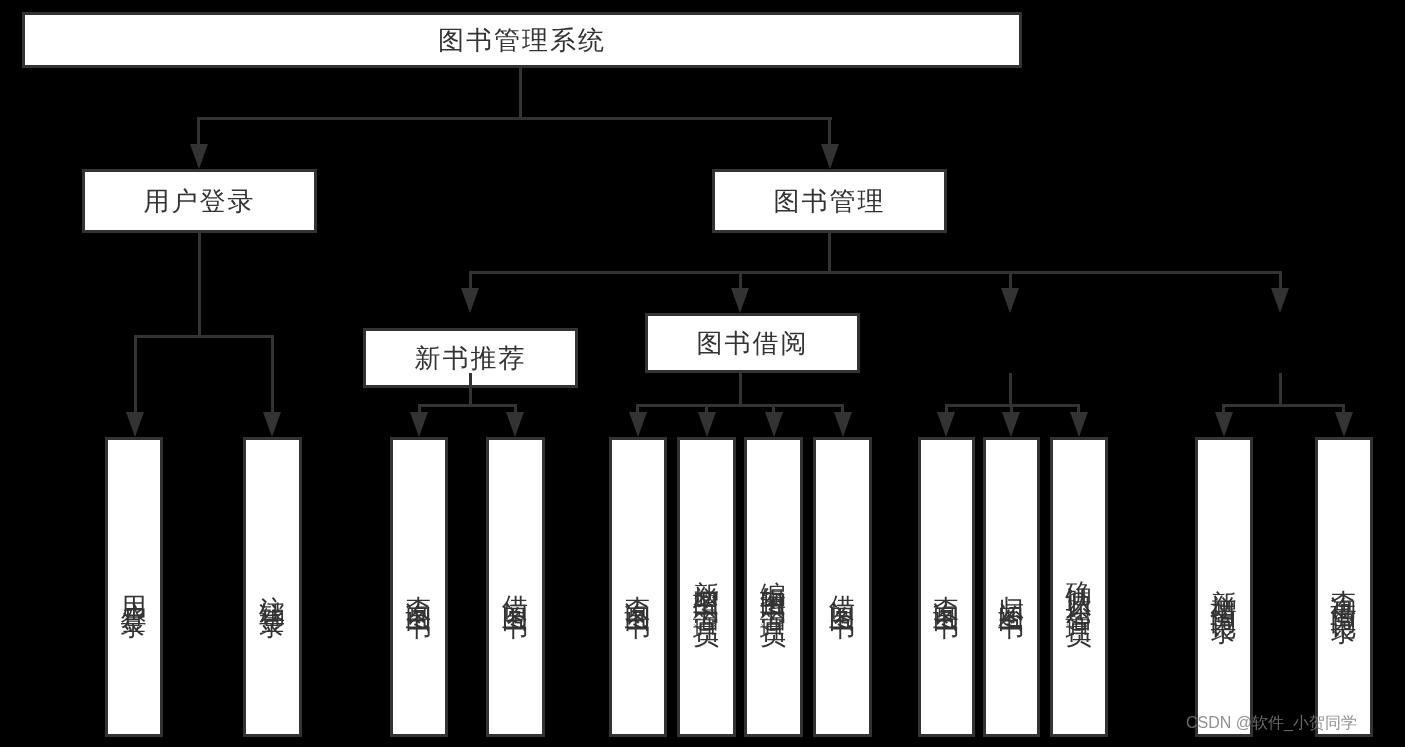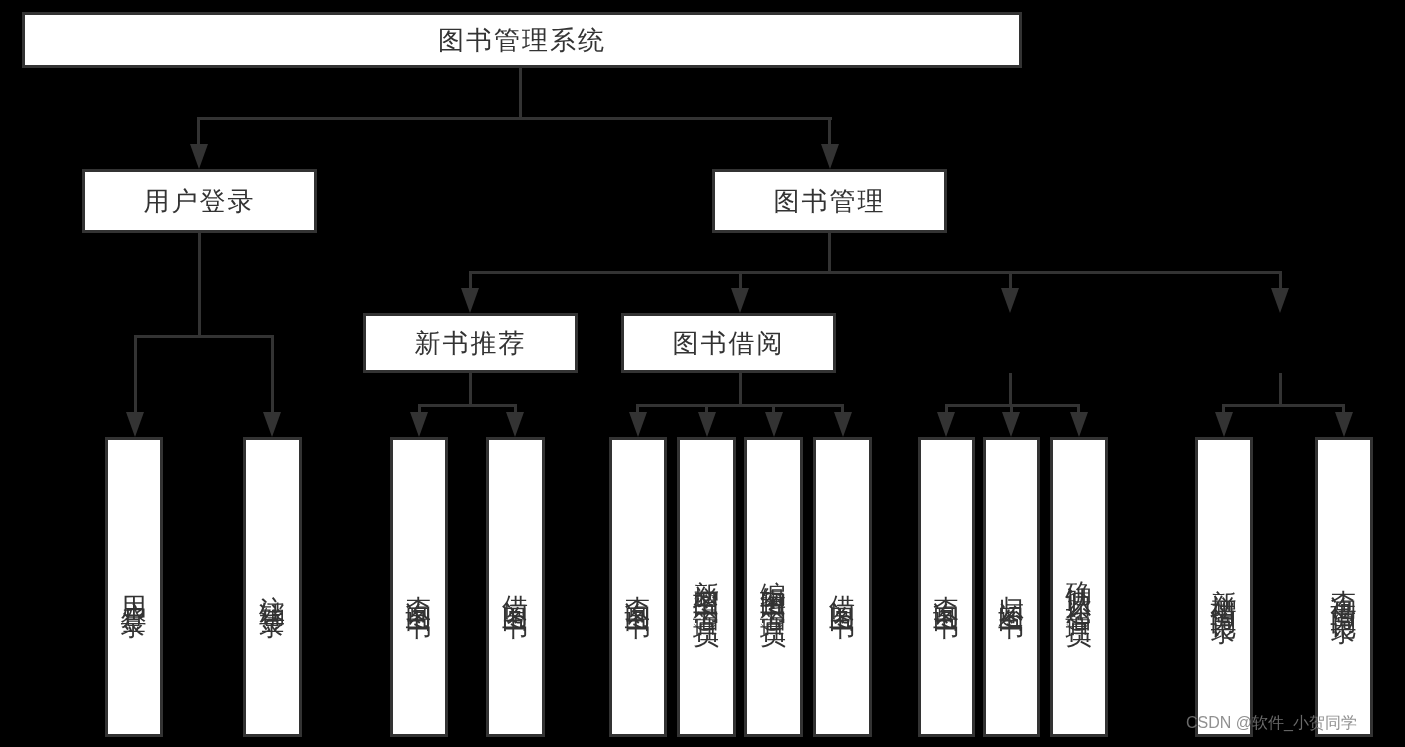--- a/index.html
+++ b/index.html
@@ -62,24 +62,24 @@
   <div class="line" style="left:469px;top:271px;width:813px;height:3px"></div>
   <div class="line" style="left:469px;top:271px;width:3px;height:19px"></div>
   <div class="line" style="left:739px;top:271px;width:3px;height:19px"></div>
   <div class="line" style="left:1009px;top:271px;width:3px;height:19px"></div>
   <div class="line" style="left:1279px;top:271px;width:3px;height:19px"></div>
   <div class="arrow" style="left:461px;top:288px"></div>
   <div class="arrow" style="left:731px;top:288px"></div>
   <div class="arrow" style="left:1001px;top:288px"></div>
   <div class="arrow" style="left:1271px;top:288px"></div>
 
-  <div class="box hbox" style="left:363px;top:313px;width:215px;height:60px">
+  <div class="box hbox" style="left:363px;top:328px;width:215px;height:60px">
     <span>新书推荐</span>
   </div>
-  <div class="box hbox" style="left:621px;top:313px;width:215px;height:60px">
+  <div class="box hbox" style="left:645px;top:313px;width:215px;height:60px">
     <span>图书借阅</span>
   </div>
 
   <div class="line" style="left:469px;top:373px;width:3px;height:34px"></div>
   <div class="line" style="left:418px;top:404px;width:99px;height:3px"></div>
   <div class="line" style="left:418px;top:404px;width:3px;height:10px"></div>
   <div class="line" style="left:514px;top:404px;width:3px;height:10px"></div>
   <div class="arrow" style="left:410px;top:412px"></div>
   <div class="arrow" style="left:506px;top:412px"></div>
 

